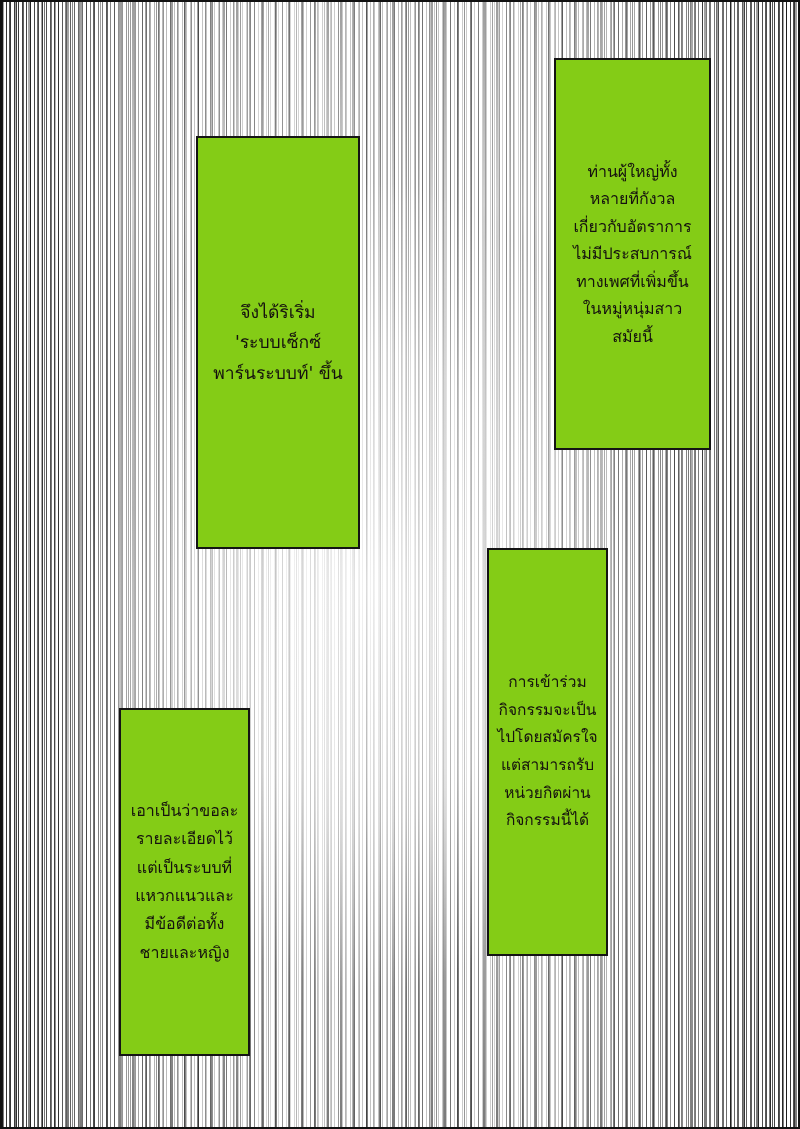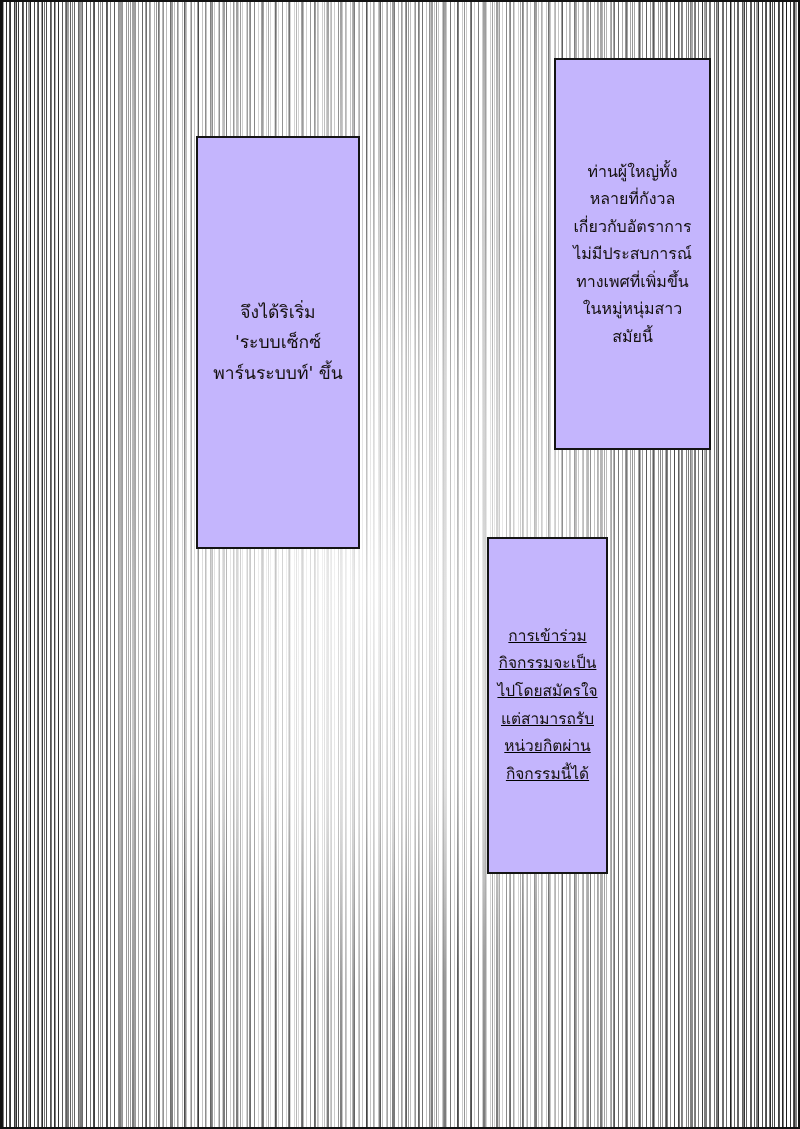--- a/index.html
+++ b/index.html
@@ -117,21 +117,21 @@
     background: radial-gradient(ellipse 360px 520px at 46% 52%,
       rgba(255,255,255,0.78) 0%,
       rgba(255,255,255,0.45) 45%,
       rgba(255,255,255,0.0) 78%);
   }
 
   
   .panel-box {
     position: absolute;
     box-sizing: border-box;
-    background: #c4b5fd;
+    background: #84cc16;
     border: 2px solid #141414;
     z-index: 20;
     display: flex;
     align-items: center;
     justify-content: center;
   }
   .panel-text {
     display: block;
     width: 100%;
     text-align: center;
@@ -145,21 +145,21 @@
     box-sizing: border-box;
   }
 
   
   #box-initiative  { left: 196px; top: 136px;  width: 164px; height: 413px; }
   #box-initiative .panel-text { font-size: 17.5px; }
 
   #box-concern     { left: 554px; top: 58px;   width: 157px; height: 392px; }
   #box-concern .panel-text { font-size: 16px; line-height: 1.72; }
 
-  #box-voluntary   { left: 487px; top: 537px;  width: 121px; height: 337px; text-decoration: underline; }
+  #box-voluntary   { left: 487px; top: 548px;  width: 121px; height: 408px; }
   #box-voluntary .panel-text { font-size: 15.5px; line-height: 1.78; }
 
   #box-details     { left: 119px; top: 708px;  width: 131px; height: 348px; }
   #box-details .panel-text { font-size: 16px; line-height: 1.78; }
 </style>
 </head>
 <body>
 
 <div id="page">
 
@@ -186,15 +186,23 @@
 
   <div class="panel-box" id="box-voluntary">
     <span class="panel-text">การเข้าร่วม
 กิจกรรมจะเป็น
 ไปโดยสมัครใจ
 แต่สามารถรับ
 หน่วยกิตผ่าน
 กิจกรรมนี้ได้</span>
   </div>
 
+  <div class="panel-box" id="box-details">
+    <span class="panel-text">เอาเป็นว่าขอละ
+รายละเอียดไว้
+แต่เป็นระบบที่
+แหวกแนวและ
+มีข้อดีต่อทั้ง
+ชายและหญิง</span>
+  </div>
 
   <div id="page-frame"></div>
 </div>
 
 </body></html>

